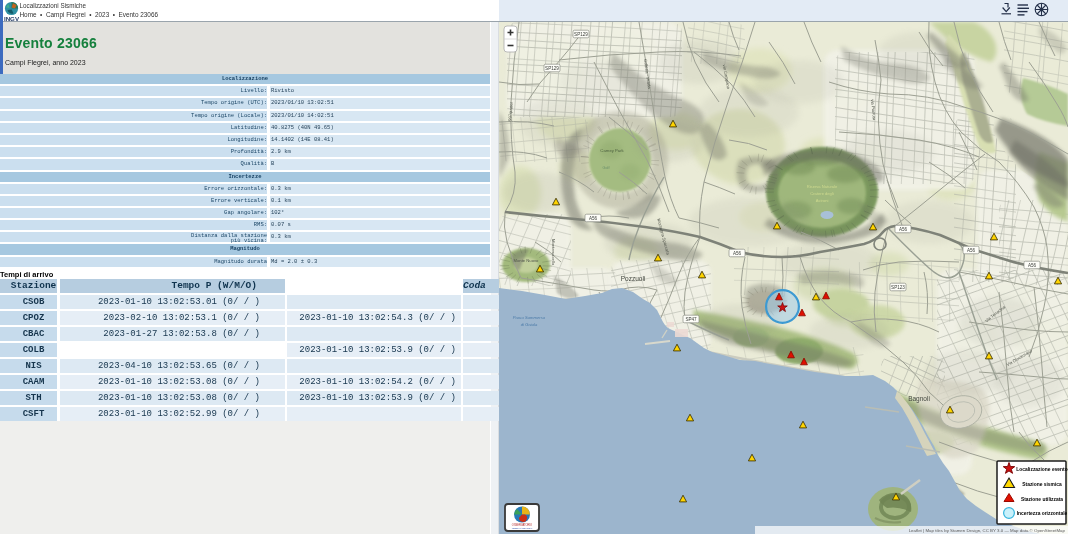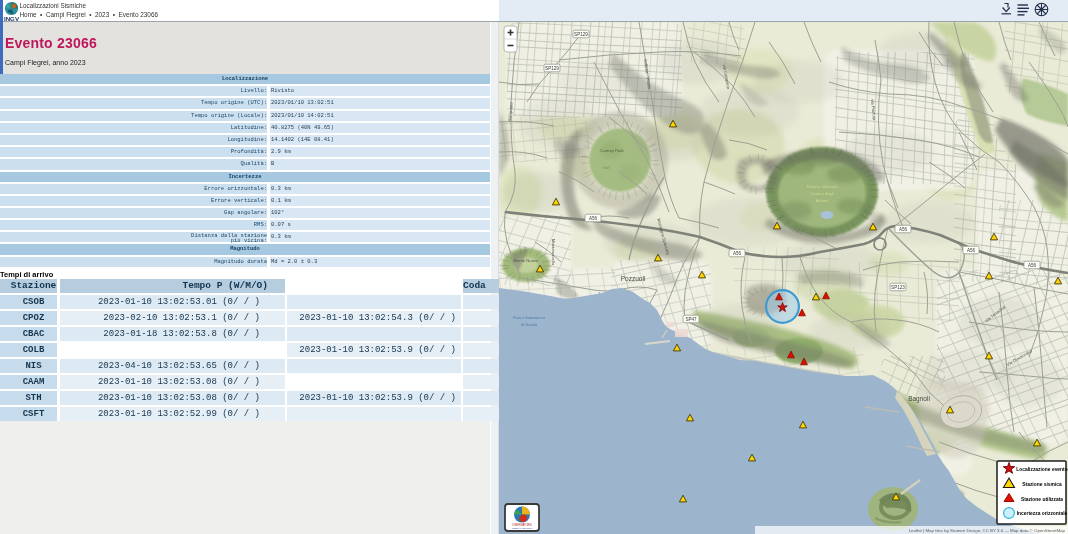--- a/index.html
+++ b/index.html
@@ -6,45 +6,45 @@
 html,body { width:1068px; height:534px; overflow:hidden; background:#fff; }
 body { font-family:"Liberation Sans", sans-serif; position:relative; }
 #topbar { position:absolute; left:0; top:0; width:1068px; height:22px; background:#fff; border-bottom:1px solid #9aa4ac; }
 #topbar .rightbg { position:absolute; left:499px; top:0; width:569px; height:21px; background:#e3ebf5; }
 #bluestrip { position:absolute; left:0; top:0; width:2.5px; height:74px; background:#3d6bbf; z-index:5; }
 #tb-title { position:absolute; left:19.5px; top:1.5px; font-size:6.3px; color:#333; }
 #tb-crumb { position:absolute; left:19.5px; top:10.5px; font-size:6.4px; color:#333; }
 #tb-icons { position:absolute; left:1000px; top:1px; }
 #leftpanel { position:absolute; left:0; top:22px; width:499px; height:512px; background:#fff; }
 #head { position:absolute; left:0; top:0; width:490px; height:52px; background:#e3e2de; }
-#head h1 { position:absolute; left:5px; top:13px; font-size:14px; font-weight:bold; color:#be185d; letter-spacing:0.2px; }
+#head h1 { position:absolute; left:5px; top:13px; font-size:14px; font-weight:bold; color:#15803d; letter-spacing:0.2px; }
 #head .sub { position:absolute; left:5px; top:37px; font-size:7px; color:#222; }
 #belowtbl { position:absolute; left:0; top:399px; width:490px; height:113px; background:#efefed; }
 #scrollstrip { position:absolute; left:490.5px; top:0; width:8px; height:512px; background:#eef1f4; border-right:1px solid #d9dde1; }
 #loc { position:absolute; left:0; top:52px; width:490px; font-family:"Liberation Mono", monospace; font-size:5.5px; color:#1d4767; }
 .lrow { position:relative; width:490px; margin-bottom:2px; height:10.2px; line-height:10.2px; }
 .lrow-d { height:10px; line-height:10px; }
 .lrow .lab { position:absolute; right:223px; top:0; height:100%; }
 .lab-d { text-align:right; line-height:5px !important; padding-top:0.3px; }
 .val-d { line-height:10px; }
 .lrow .val { position:absolute; left:271px; top:0; color:#28455c; }
 .lhead { background:#a6c8e0; text-align:center; font-weight:bold; color:#123c5e; }
 .lcell-l { position:absolute; left:0; top:0; width:267px; height:100%; background:#cbdfef; }
 .lcell-r { position:absolute; left:270px; top:0; width:220px; height:100%; background:#d8e7f3; }
 #tempi-title { position:absolute; left:0; top:247.5px; width:490px; text-align:left; font-size:7.5px; font-weight:bold; color:#000; }
 #arrivi { position:absolute; left:0; top:257px; width:490px; font-family:"Liberation Mono", monospace; font-size:9px; color:#16354d; }
 .arow { position:relative; width:490px; height:14px; margin-bottom:2px; }
 .acell { position:absolute; top:0; height:14px; line-height:14px; white-space:nowrap; }
 .c-sta { left:0; width:57px; background:#c6dbec; text-align:center; text-indent:10px; font-weight:bold; }
 .c-p   { left:60px; width:225px; text-align:right; padding-right:25px; }
 .c-s   { left:287px; width:174px; text-align:right; padding-right:5px; }
-.c-c   { left:463px; width:50px; }
+.c-c   { left:463px; width:50px;font-style:italic; }
 .ahead .c-sta { background:#b6cde0; }
 .ahead .acell { background:#b6cde0; font-weight:bold; color:#0f334e; font-size:9.5px; }
-.ahead .c-p { padding-right:17px; }
+.ahead .c-p { padding-right:28px; }
 .ahead .c-s { padding-right:4px;margin-top:16px; }
 .odd .c-p, .odd .c-s, .odd .c-c { background:#dde9f3; }
 .even .c-p, .even .c-s, .even .c-c { background:#e6eef6; }
 #map { position:absolute; left:499px; top:22px; width:569px; height:512px; overflow:hidden; background:#eceddc; }
 </style>
 </head>
 <body>
 <div id="topbar">
   <div class="rightbg"></div>
   <div id="bluestrip"></div>
@@ -181,38 +181,39 @@
         <div class="acell c-c"></div>
       </div>
 <div class="arow even">
         <div class="acell c-sta">CPOZ</div>
         <div class="acell c-p">2023-02-10 13:02:53.1 (0/ / )</div>
         <div class="acell c-s">2023-01-10 13:02:54.3 (0/ / )</div>
         <div class="acell c-c"></div>
       </div>
 <div class="arow odd">
         <div class="acell c-sta">CBAC</div>
-        <div class="acell c-p">2023-01-18 13:02:53.8 (0/ / )</div>
+        <div class="acell c-p">2023-01-27 13:02:53.8 (0/ / )</div>
         <div class="acell c-s"></div>
         <div class="acell c-c"></div>
       </div>
 <div class="arow even">
         <div class="acell c-sta">COLB</div>
         <div class="acell c-s">2023-01-10 13:02:53.9 (0/ / )</div>
         <div class="acell c-c"></div>
       </div>
 <div class="arow odd">
         <div class="acell c-sta">NIS</div>
         <div class="acell c-p">2023-04-10 13:02:53.65 (0/ / )</div>
         <div class="acell c-s"></div>
         <div class="acell c-c"></div>
       </div>
 <div class="arow even">
         <div class="acell c-sta">CAAM</div>
         <div class="acell c-p">2023-01-10 13:02:53.08 (0/ / )</div>
+        <div class="acell c-s">2023-01-10 13:02:54.2 (0/ / )</div>
         <div class="acell c-c"></div>
       </div>
 <div class="arow odd">
         <div class="acell c-sta">STH</div>
         <div class="acell c-p">2023-01-10 13:02:53.08 (0/ / )</div>
         <div class="acell c-s">2023-01-10 13:02:53.9 (0/ / )</div>
         <div class="acell c-c"></div>
       </div>
 <div class="arow even">
         <div class="acell c-sta">CSFT</div>

